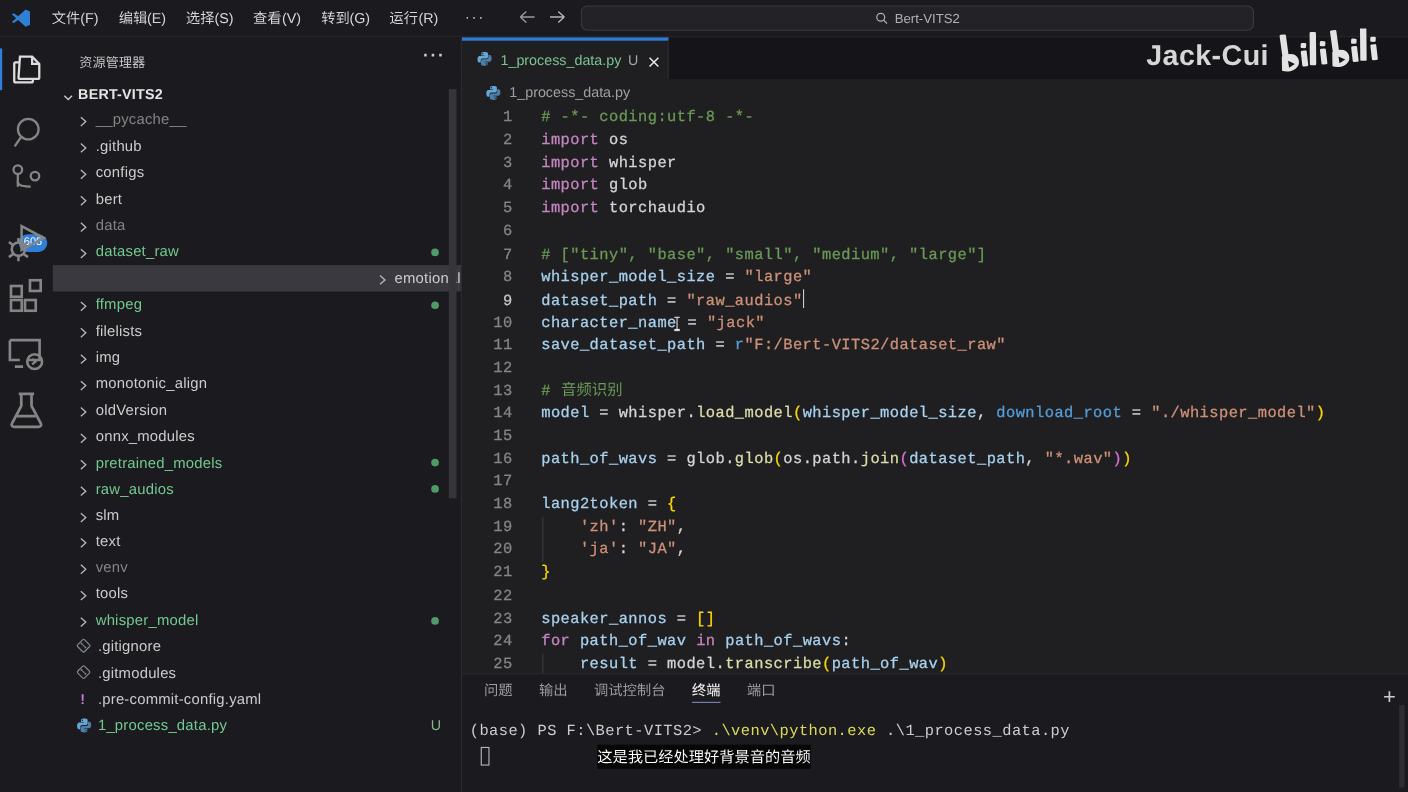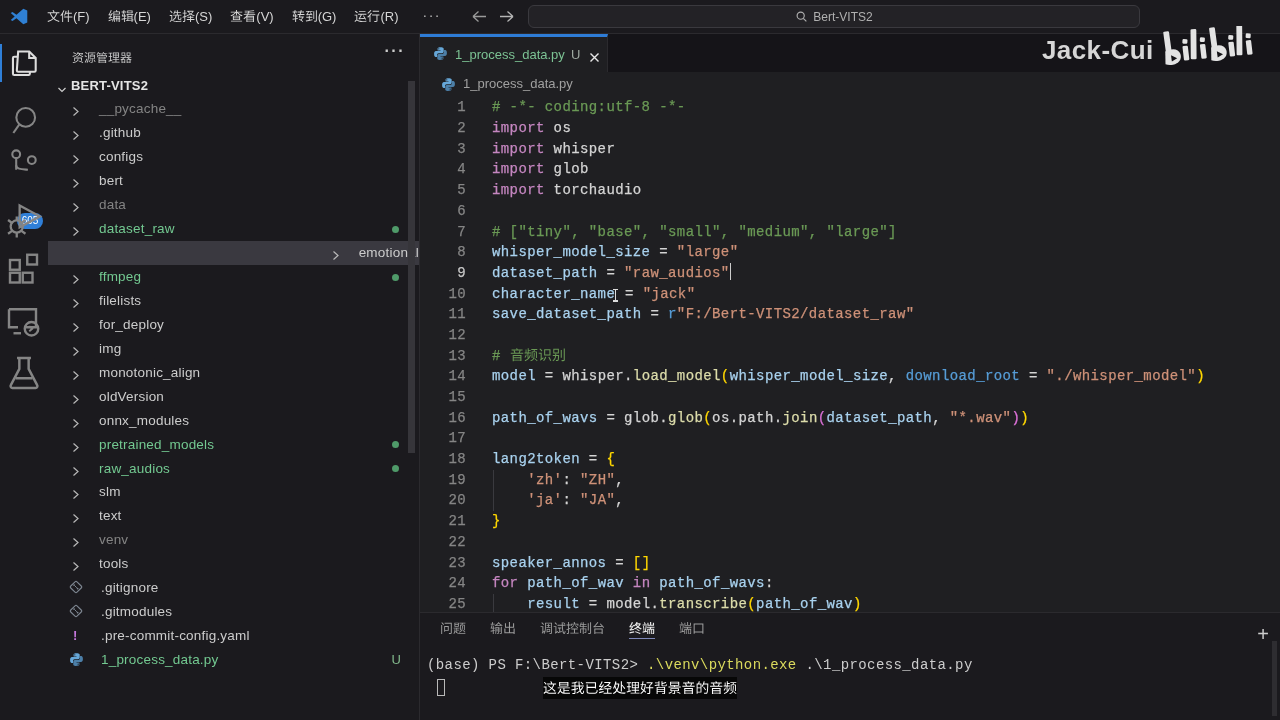--- a/index.html
+++ b/index.html
@@ -28,21 +28,21 @@
 .sbheader { position:absolute; left:24px; top:14px; }
 .sbdots { position:absolute; right:14px; top:8px; color:#cccccc; font-size:16px; letter-spacing:1.5px; font-weight:bold; }
 .root { position:absolute; left:0px; top:40px; width:371px; height:23px; display:flex; align-items:center; }
 .rchev { margin-left:9px; margin-right:4px; height:10px; }
 .rlab { color:#e5e5e5; font-size:13px; font-weight:bold; letter-spacing:.2px; }
 .tree { position:absolute; left:0; top:63px; width:371px; }
 .trow { height:23.95px; display:flex; align-items:center; position:relative; }
 .trow.sel { background:#3a3940;justify-content:flex-end; }
 .chev { width:12px; margin-left:23px; flex:none; height:11px; }
 .ficon { width:15px; margin-left:21px; margin-right:1px; flex:none; height:15px; }
-.tlab { color:#cccccc; font-size:13.5px; letter-spacing:0.2px; margin-left:16px; white-space:pre; }
+.tlab { color:#cccccc; font-size:13.5px; letter-spacing:0.2px; margin-left:4px; white-space:pre; }
 .tlab.ignored { color:#848484; }
 .tlab.mod { color:#73c991; }
 .dot { position:absolute; right:20px; top:9px; width:7px; height:7px; border-radius:50%; background:#4f9a69; }
 .ubadge { position:absolute; right:18px; color:#81b88b; font-size:13px; }
 .sbscroll { position:absolute; right:4px; top:47px; width:7px; height:372px; background:#36353a; }
 .tabstrip { position:absolute; left:420px; top:34px; width:860px; height:38px; background:#151418; }
 .tab { position:absolute; left:0; top:0; width:188px; height:38px; background:#1f1f22;
   border-top:3px solid #2e7cd6; border-right:1px solid #2b2a2e; }
 .tab .pyi { position:absolute; left:13px; top:9px; }
 .tabname { position:absolute; left:35px; top:10px; font-size:13px; color:#7cc394; }
@@ -254,26 +254,20 @@
       <div class="trow">
         <span class="chev"><svg width="9" height="11" viewBox="0 0 9 11" fill="none" stroke="#b8b8b8" stroke-width="1.2">
             <path d="M2.5 1.5 L7 5.5 L2.5 9.5"></path>
           </svg></span>
         <span class="tlab ">filelists</span>
       </div>
       <div class="trow">
         <span class="chev"><svg width="9" height="11" viewBox="0 0 9 11" fill="none" stroke="#b8b8b8" stroke-width="1.2">
             <path d="M2.5 1.5 L7 5.5 L2.5 9.5"></path>
           </svg></span>
-        <span class="tlab ">for_deploy</span>
-      </div>
-      <div class="trow">
-        <span class="chev"><svg width="9" height="11" viewBox="0 0 9 11" fill="none" stroke="#b8b8b8" stroke-width="1.2">
-            <path d="M2.5 1.5 L7 5.5 L2.5 9.5"></path>
-          </svg></span>
         <span class="tlab ">img</span>
       </div>
       <div class="trow">
         <span class="chev"><svg width="9" height="11" viewBox="0 0 9 11" fill="none" stroke="#b8b8b8" stroke-width="1.2">
             <path d="M2.5 1.5 L7 5.5 L2.5 9.5"></path>
           </svg></span>
         <span class="tlab ">monotonic_align</span>
       </div>
       <div class="trow">
         <span class="chev"><svg width="9" height="11" viewBox="0 0 9 11" fill="none" stroke="#b8b8b8" stroke-width="1.2">
@@ -317,20 +311,27 @@
         <span class="chev"><svg width="9" height="11" viewBox="0 0 9 11" fill="none" stroke="#b8b8b8" stroke-width="1.2">
             <path d="M2.5 1.5 L7 5.5 L2.5 9.5"></path>
           </svg></span>
         <span class="tlab ignored">venv</span>
       </div>
       <div class="trow">
         <span class="chev"><svg width="9" height="11" viewBox="0 0 9 11" fill="none" stroke="#b8b8b8" stroke-width="1.2">
             <path d="M2.5 1.5 L7 5.5 L2.5 9.5"></path>
           </svg></span>
         <span class="tlab ">tools</span>
+      </div>
+      <div class="trow">
+        <span class="chev"><svg width="9" height="11" viewBox="0 0 9 11" fill="none" stroke="#b8b8b8" stroke-width="1.2">
+            <path d="M2.5 1.5 L7 5.5 L2.5 9.5"></path>
+          </svg></span>
+        <span class="tlab mod">whisper_model</span>
+        <span class="dot"></span>
       </div>
       <div class="trow">
         <span class="ficon"><svg width="14" height="14" viewBox="0 0 14 14" fill="none" stroke="#7e8792" stroke-width="1.1">
 <rect x="2.6" y="2.6" width="8.8" height="8.8" rx="1.4" transform="rotate(45 7 7)"></rect>
 <circle cx="5.1" cy="5.1" r="0.9" fill="#7e8792" stroke="none"></circle>
             <circle cx="8.6" cy="8.6" r="0.9" fill="#7e8792" stroke="none"></circle>
             <path d="M5.8 5.8 l2 2" stroke-width="1"></path>
 </svg></span>
         <span class="tlab ">.gitignore</span>
       </div>

